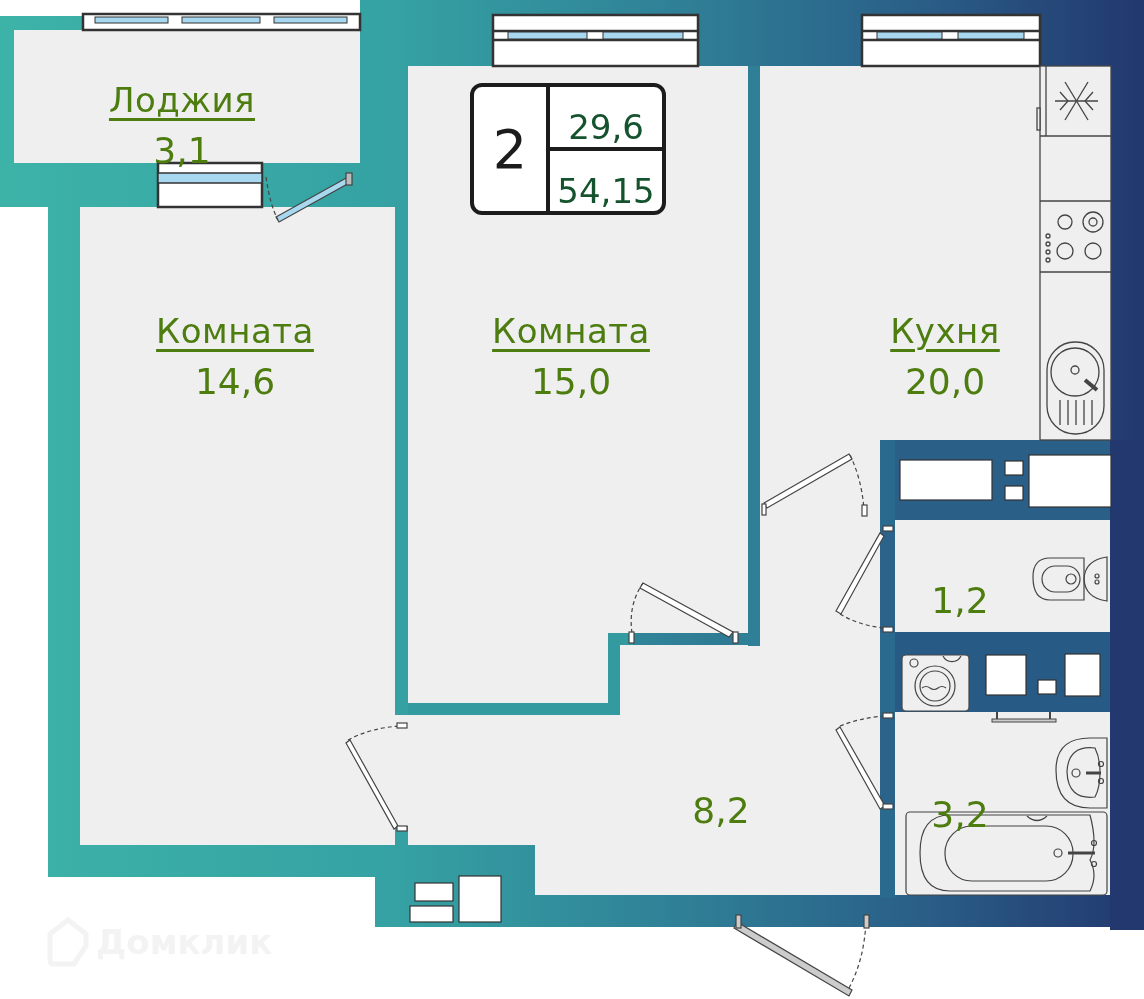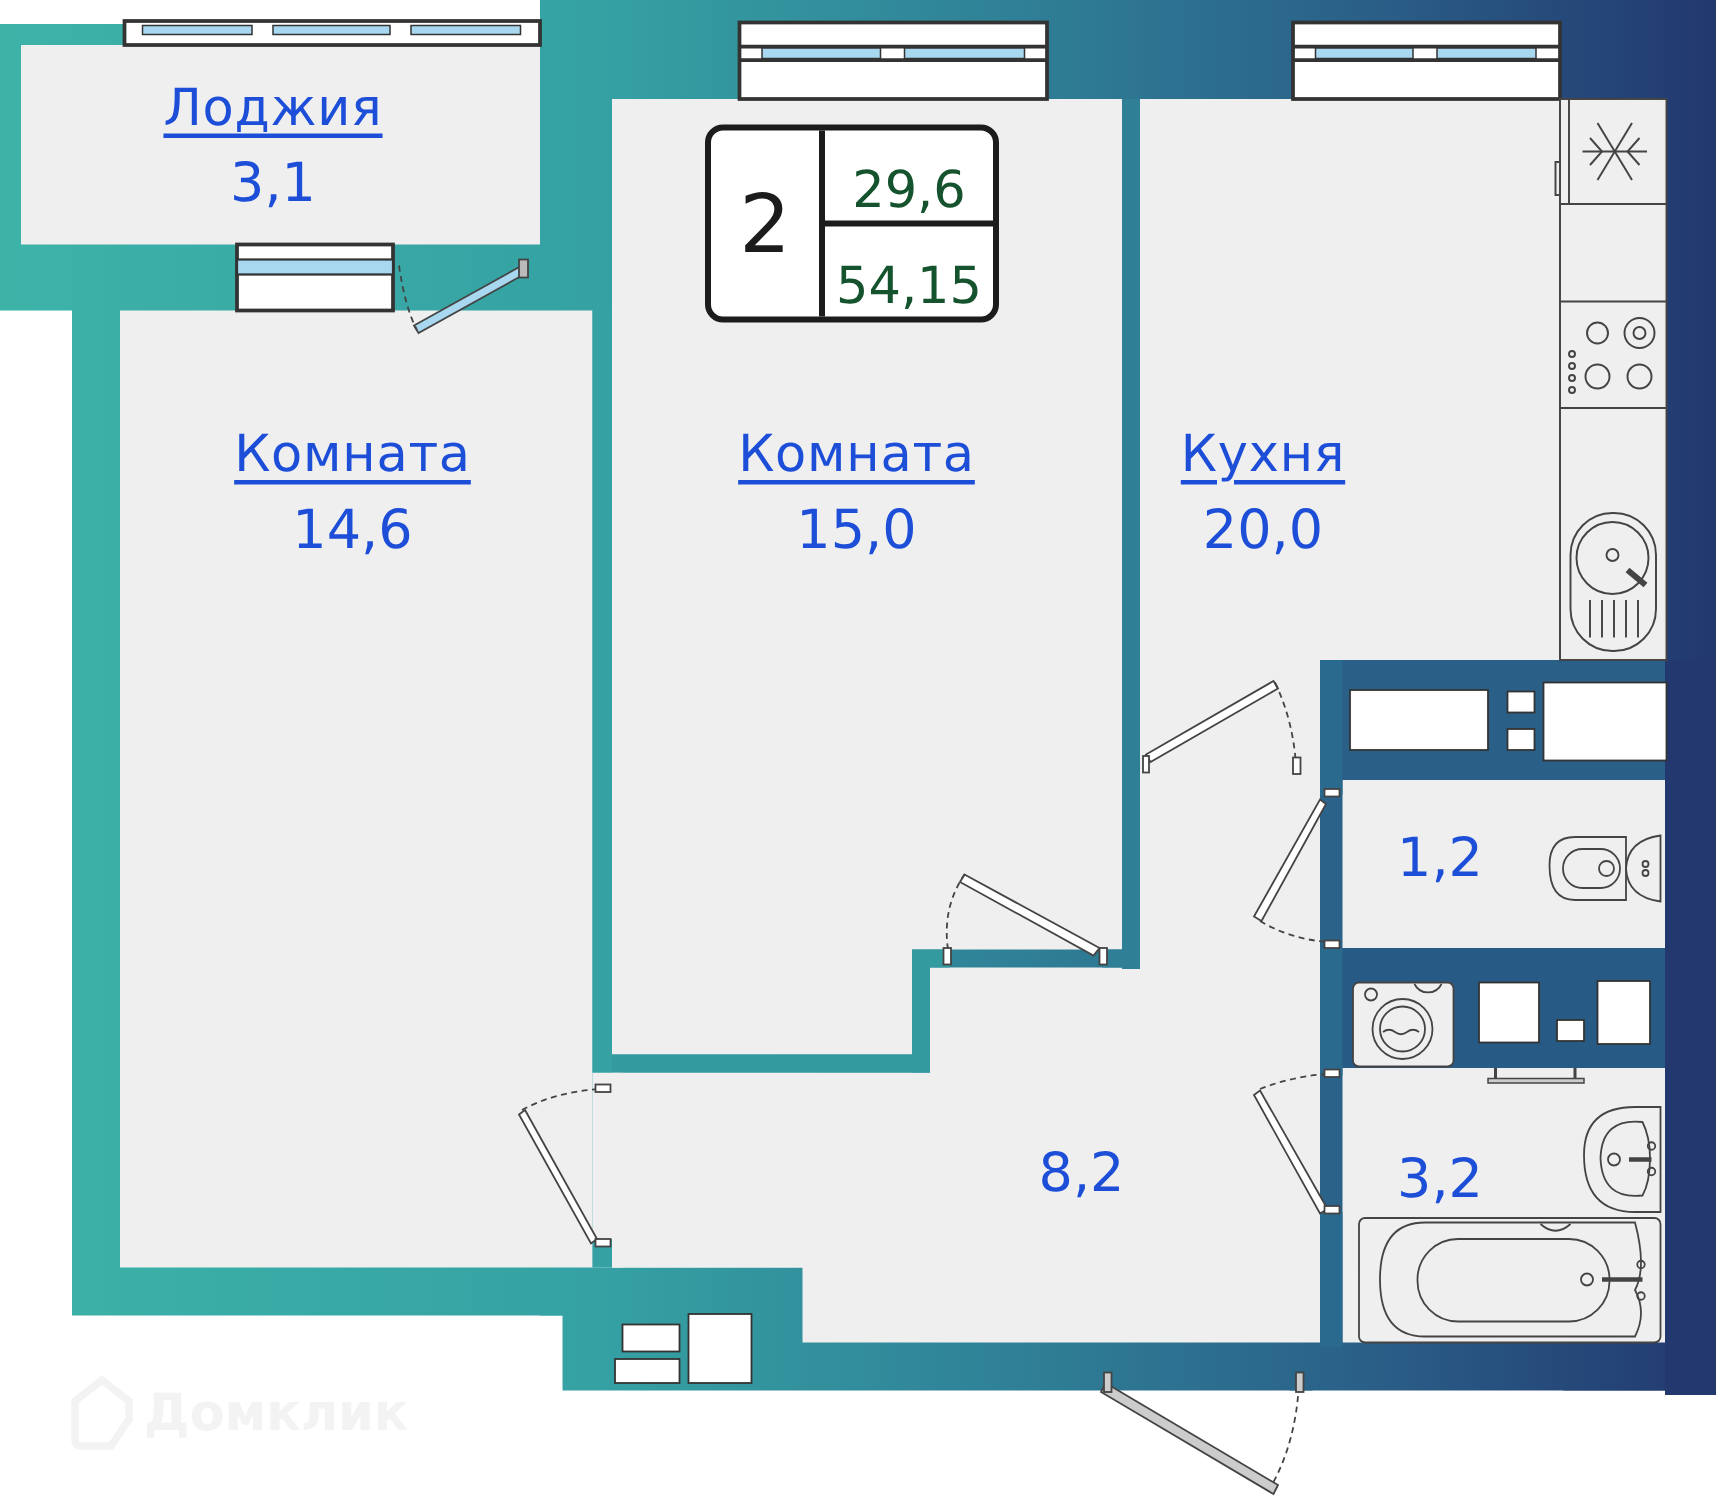--- a/index.html
+++ b/index.html
@@ -1,18 +1,18 @@
 <!DOCTYPE html>
 <html><head>
 <meta charset="utf-8">
 <style>
   html,body{margin:0;padding:0;background:#ffffff;}
   body{width:1144px;height:999px;position:relative;overflow:hidden;font-family:"DejaVu Sans","Liberation Sans",sans-serif;}
   #plan{position:absolute;left:0;top:0;width:1144px;height:999px;}
-  .lbl{position:absolute;text-align:center;color:#1d4ed8;transform:translateX(-50%);white-space:nowrap;}
+  .lbl{position:absolute;text-align:center;color:#4d7c0f;transform:translateX(-50%);white-space:nowrap;margin-top:28px;}
   .lbl .name{display:block;font-size:34px;font-weight:500;text-decoration:underline;text-decoration-thickness:3px;text-underline-offset:6px;letter-spacing:0.5px;}
   .lbl .area{display:block;font-size:36px;margin-top:10px;}
   .lbl.small .area{margin-top:0;}
   #badge{position:absolute;left:470px;top:83px;width:196px;height:132px;border:4px solid #1c1c1c;border-radius:12px;background:#fff;box-sizing:border-box;display:flex;}
   #badge .rooms{width:72px;border-right:4px solid #1c1c1c;display:flex;align-items:center;justify-content:center;font-size:54px;color:#1c1c1c;}
   #badge .areas{flex:1;display:flex;flex-direction:column;}
   #badge .areas div{flex:1;display:flex;align-items:center;justify-content:center;font-size:34px;color:#14532d;margin-top:20px;}
   #badge .areas div:first-child{border-bottom:4px solid #1c1c1c;}
   #watermark{position:absolute;left:46px;top:916px;display:flex;align-items:center;gap:6px;color:#f3f3f3;font-size:34px;font-weight:bold;}
 </style>
@@ -232,21 +232,21 @@
   <span class="area">3,1</span>
 </div>
 <div class="lbl" style="left:235px;top:283px;">
   <span class="name">Комната</span>
   <span class="area">14,6</span>
 </div>
 <div class="lbl" style="left:571px;top:283px;">
   <span class="name">Комната</span>
   <span class="area">15,0</span>
 </div>
-<div class="lbl" style="left:842px;top:283px;">
+<div class="lbl" style="left:945px;top:283px;">
   <span class="name">Кухня</span>
   <span class="area">20,0</span>
 </div>
 <div class="lbl small" style="left:960px;top:552px;">
   <span class="area">1,2</span>
 </div>
 <div class="lbl small" style="left:960px;top:766px;">
   <span class="area">3,2</span>
 </div>
 <div class="lbl" style="left:721px;top:752px;">

